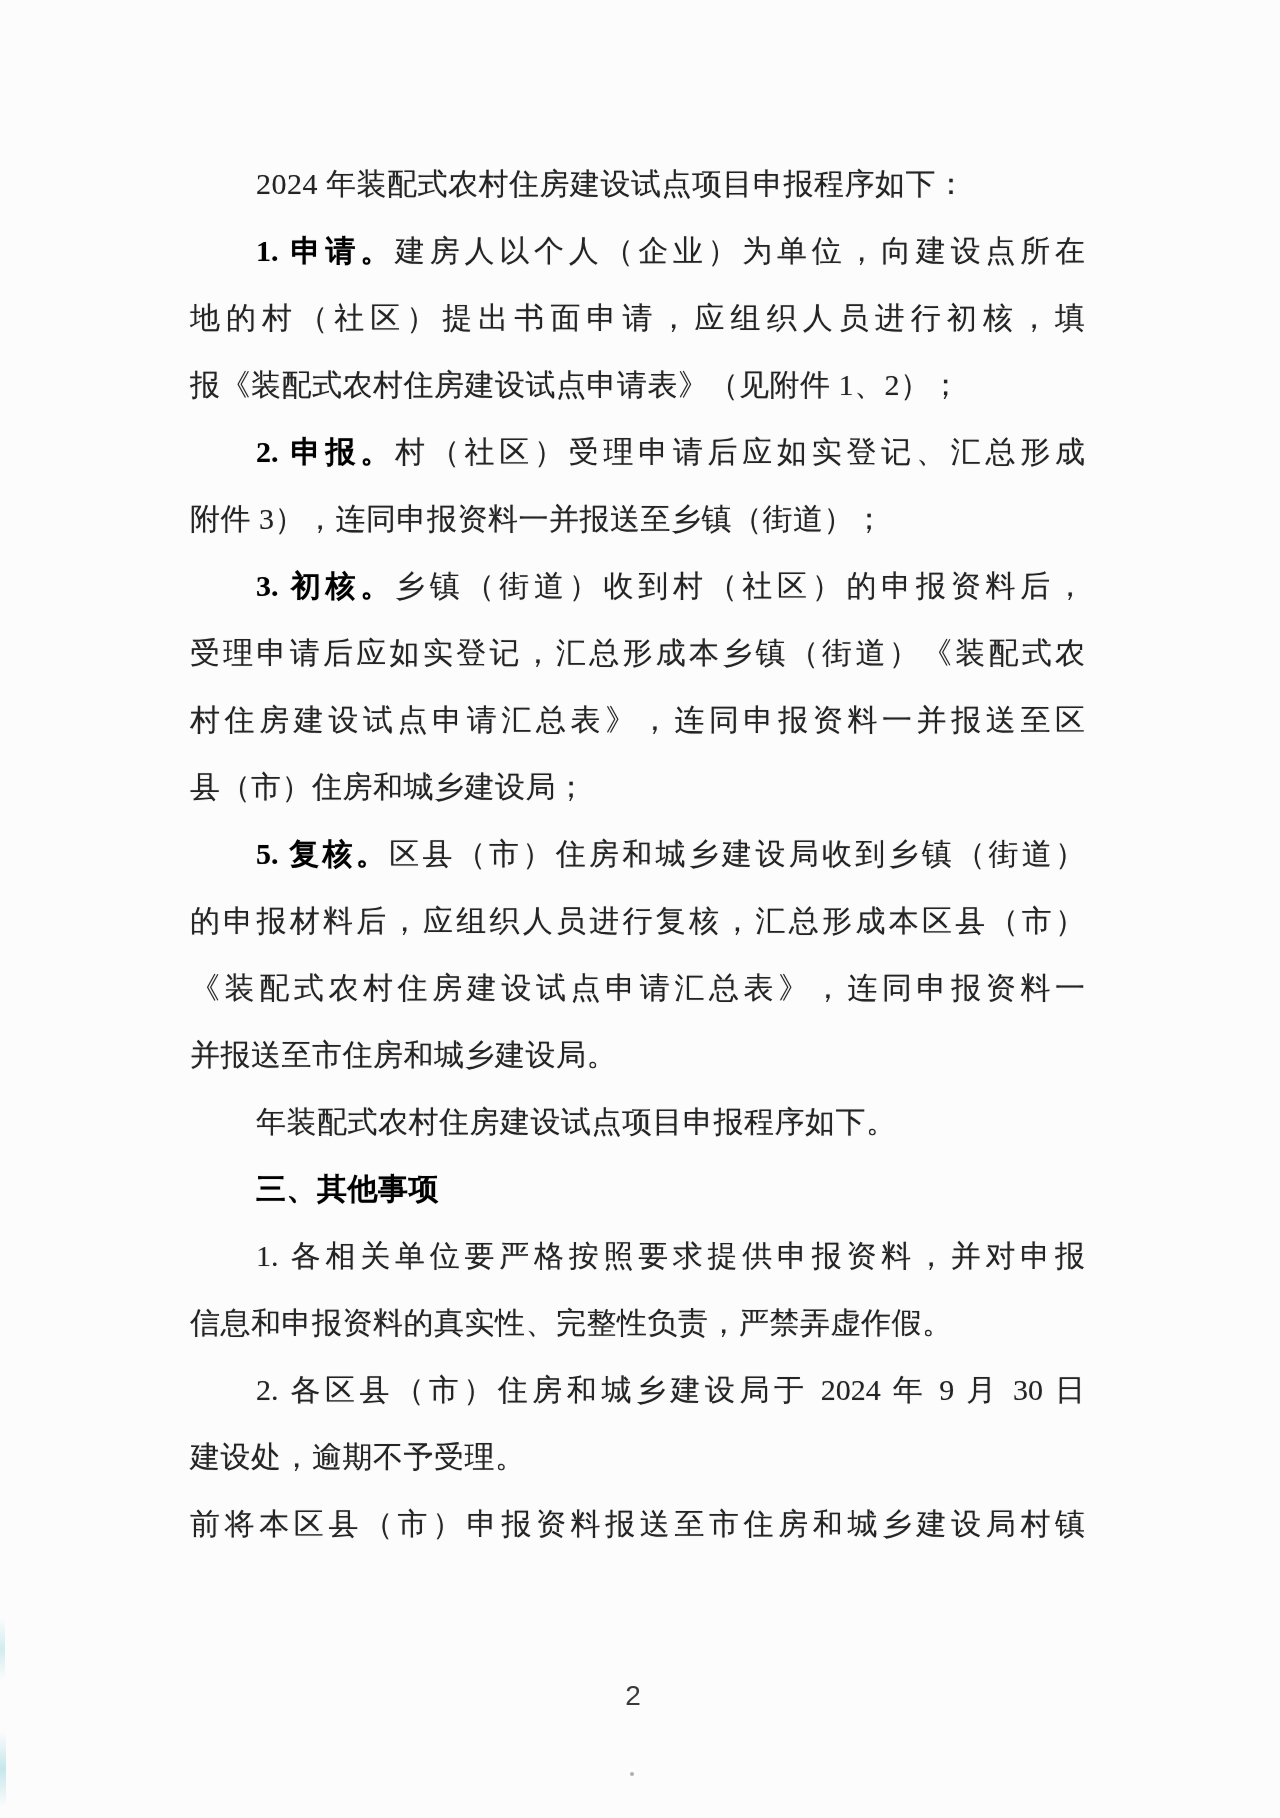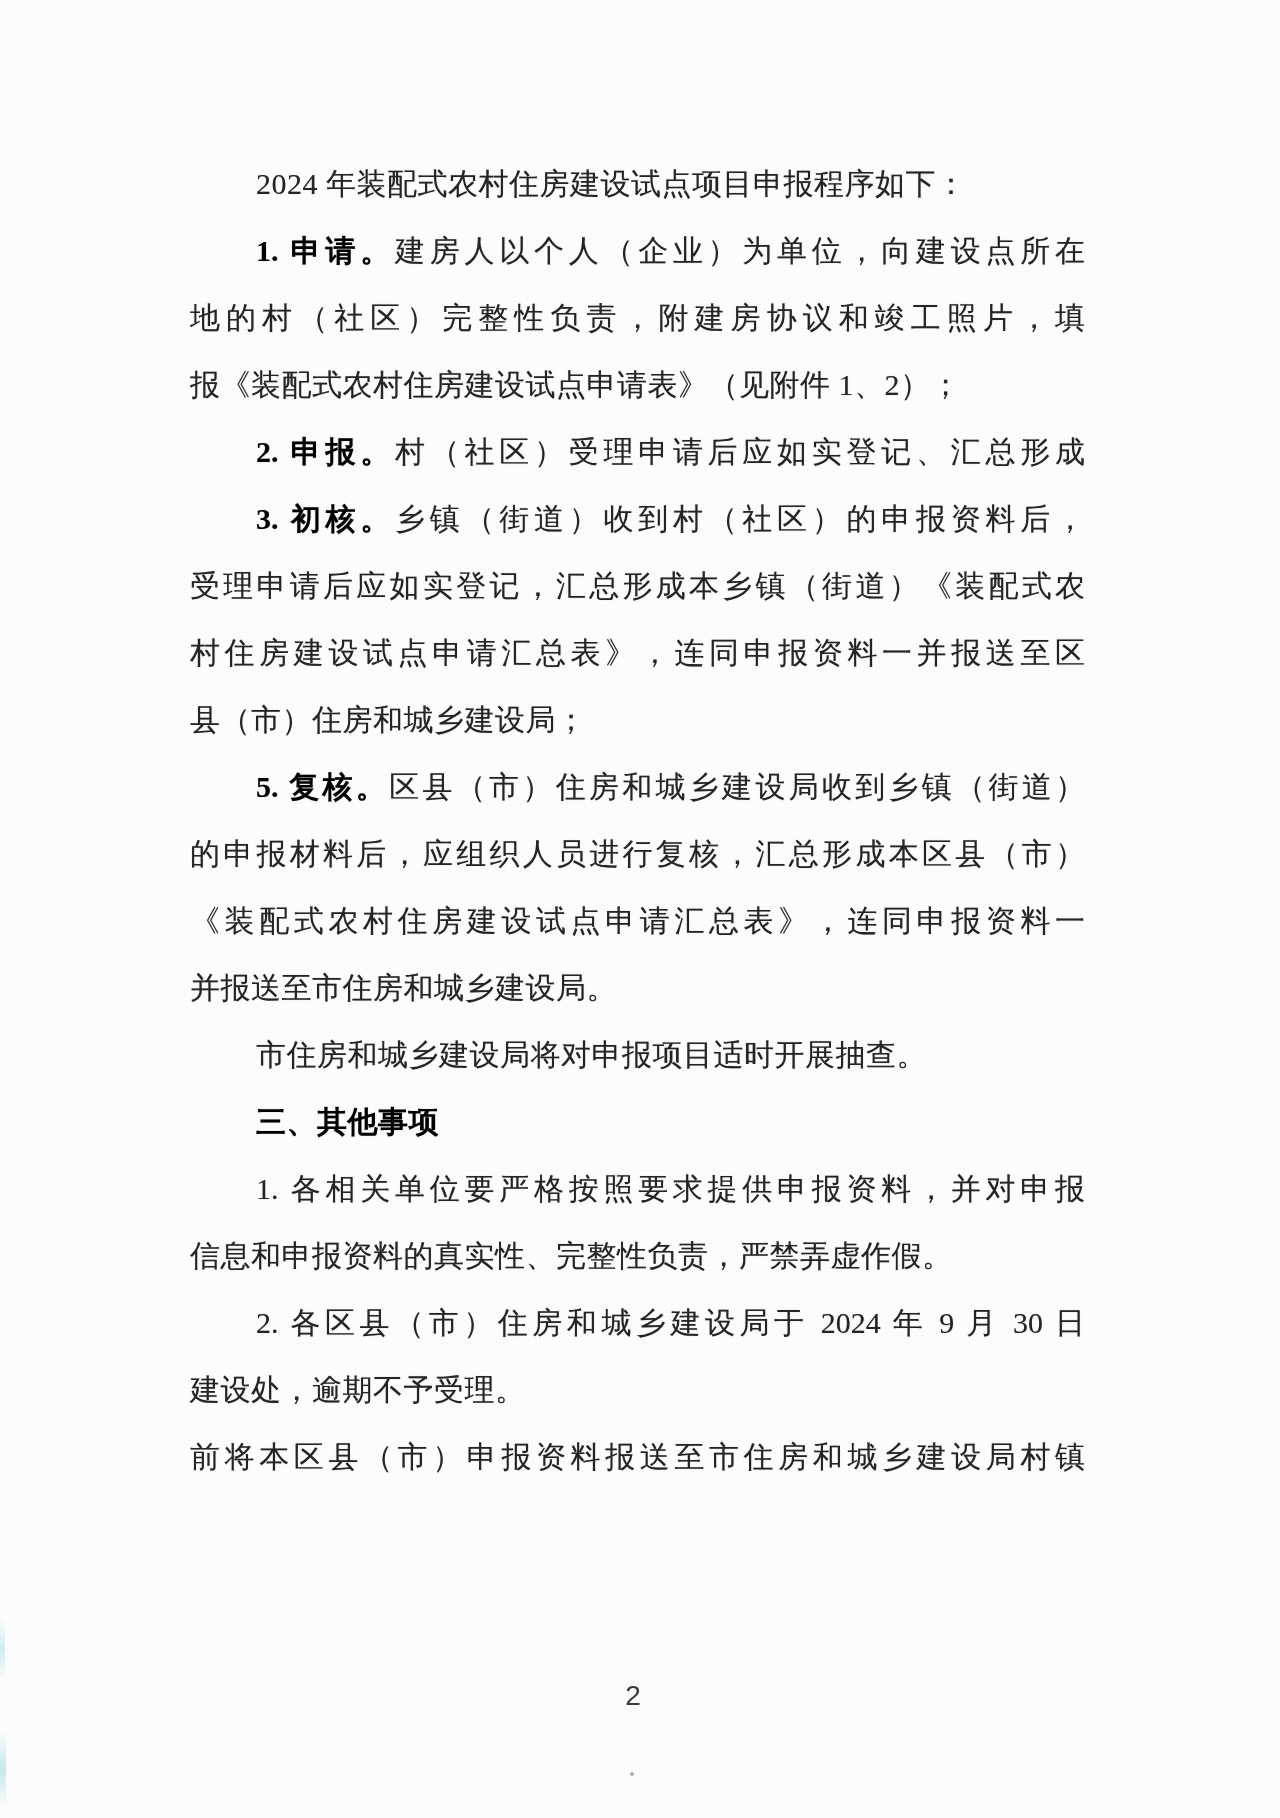--- a/index.html
+++ b/index.html
@@ -64,32 +64,33 @@
     background: #949494;
     opacity: 0.75;
   }
 </style>
 </head>
 <body>
 
 <div class="doc-body" id="doc-body">
     <div class="line indent">2024 年装配式农村住房建设试点项目申报程序如下：</div>
     <div class="line indent justify"><b>1. 申请。</b>建房人以个人（企业）为单位，向建设点所在</div>
-    <div class="line justify">地的村（社区）完整性负责，附建房协议和竣工照片，填</div>
+    <div class="line justify">地的村（社区）提出书面申请，应组织人员进行初核，填</div>
     <div class="line">报《装配式农村住房建设试点申请表》（见附件 1、2）；</div>
     <div class="line indent justify"><b>2. 申报。</b>村（社区）受理申请后应如实登记、汇总形成</div>
+    <div class="line">附件 3），连同申报资料一并报送至乡镇（街道）；</div>
     <div class="line indent justify"><b>3. 初核。</b>乡镇（街道）收到村（社区）的申报资料后，</div>
     <div class="line justify">受理申请后应如实登记，汇总形成本乡镇（街道）《装配式农</div>
     <div class="line justify">村住房建设试点申请汇总表》，连同申报资料一并报送至区</div>
     <div class="line">县（市）住房和城乡建设局；</div>
     <div class="line indent justify"><b>5. 复核。</b>区县（市）住房和城乡建设局收到乡镇（街道）</div>
     <div class="line justify">的申报材料后，应组织人员进行复核，汇总形成本区县（市）</div>
     <div class="line justify">《装配式农村住房建设试点申请汇总表》，连同申报资料一</div>
     <div class="line">并报送至市住房和城乡建设局。</div>
-    <div class="line indent">市住房和城乡建设局将对申报项目适时开展抽查。</div>
+    <div class="line indent">年装配式农村住房建设试点项目申报程序如下。</div>
     <div class="line indent"><b>三、其他事项</b></div>
     <div class="line indent justify">1. 各相关单位要严格按照要求提供申报资料，并对申报</div>
     <div class="line">信息和申报资料的真实性、完整性负责，严禁弄虚作假。</div>
     <div class="line indent justify">2. 各区县（市）住房和城乡建设局于 2024 年 9 月 30 日</div>
     <div class="line">建设处，逾期不予受理。</div>
     <div class="line justify">前将本区县（市）申报资料报送至市住房和城乡建设局村镇</div>
   </div>
 
 <div class="page-number">2</div>
 

